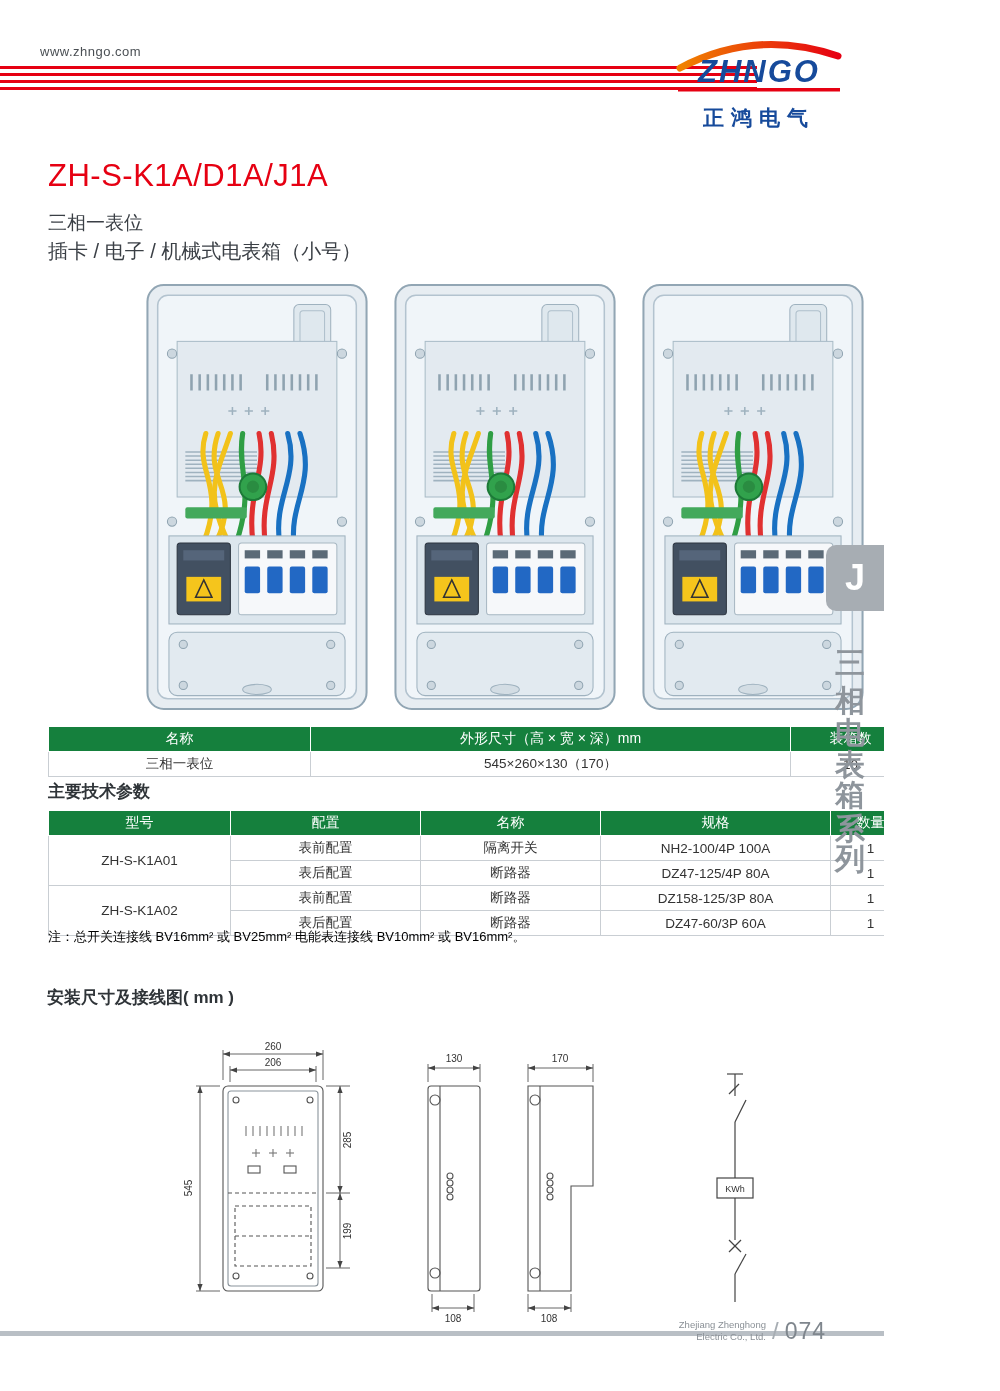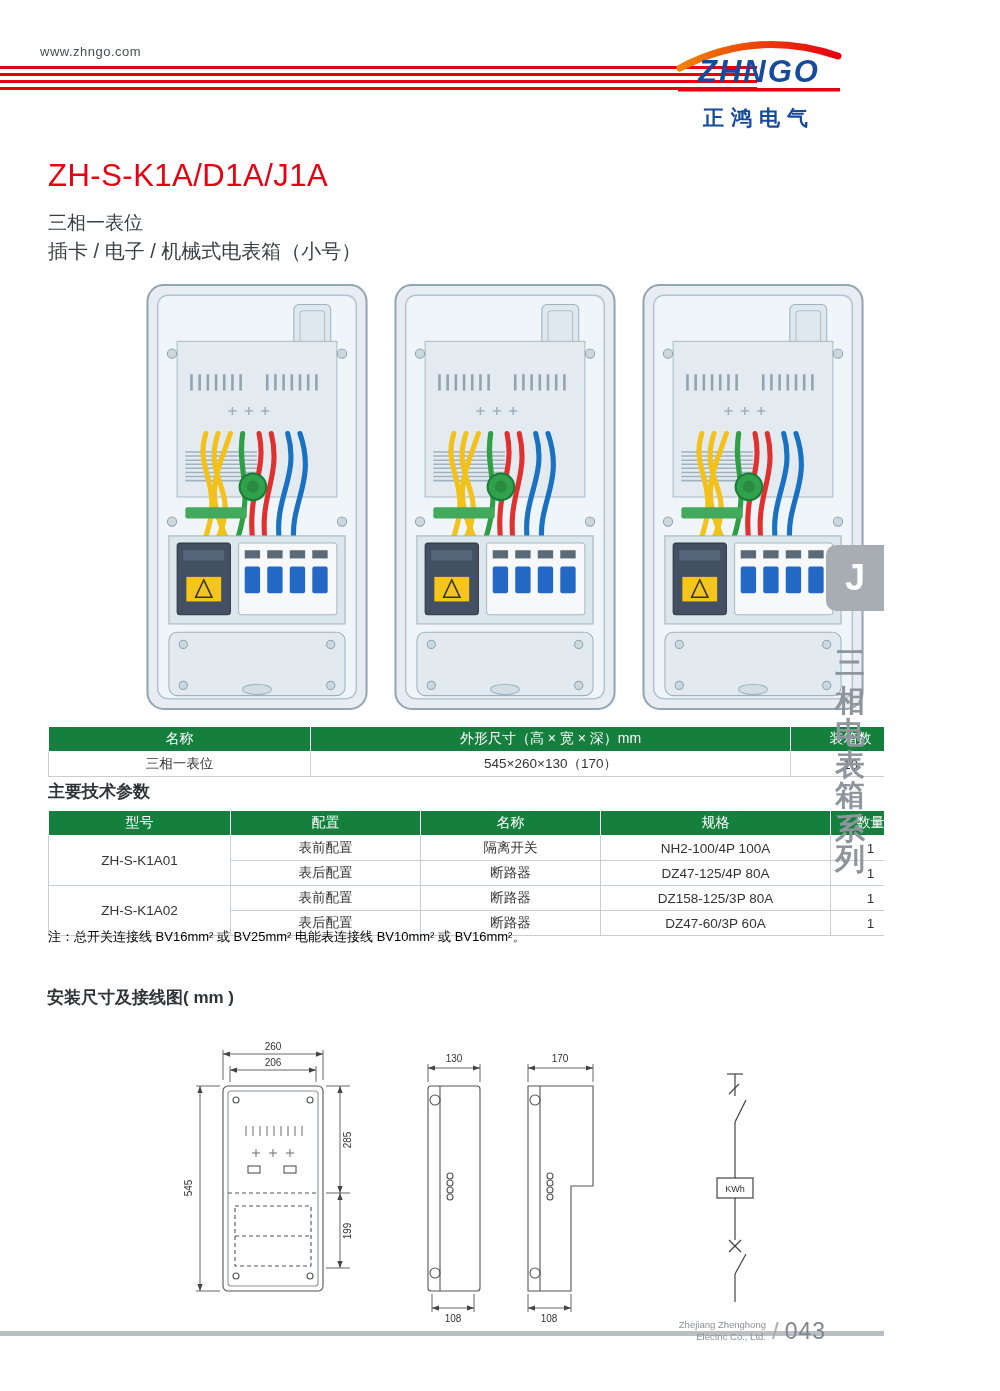--- a/index.html
+++ b/index.html
@@ -368,16 +368,16 @@
   <div class="side-tab">J</div>
   <div class="series-text">三相电表箱系列</div>
 
   <div class="footer-bar"></div>
   <div class="footer-info">
     <div class="company">
       <div>Zhejiang Zhenghong</div>
       <div>Electric Co., Ltd.</div>
     </div>
     <span class="slash">/</span>
-    <span class="pagenum">043</span>
+    <span class="pagenum">074</span>
   </div>
 
 </div>
 
 </body></html>

